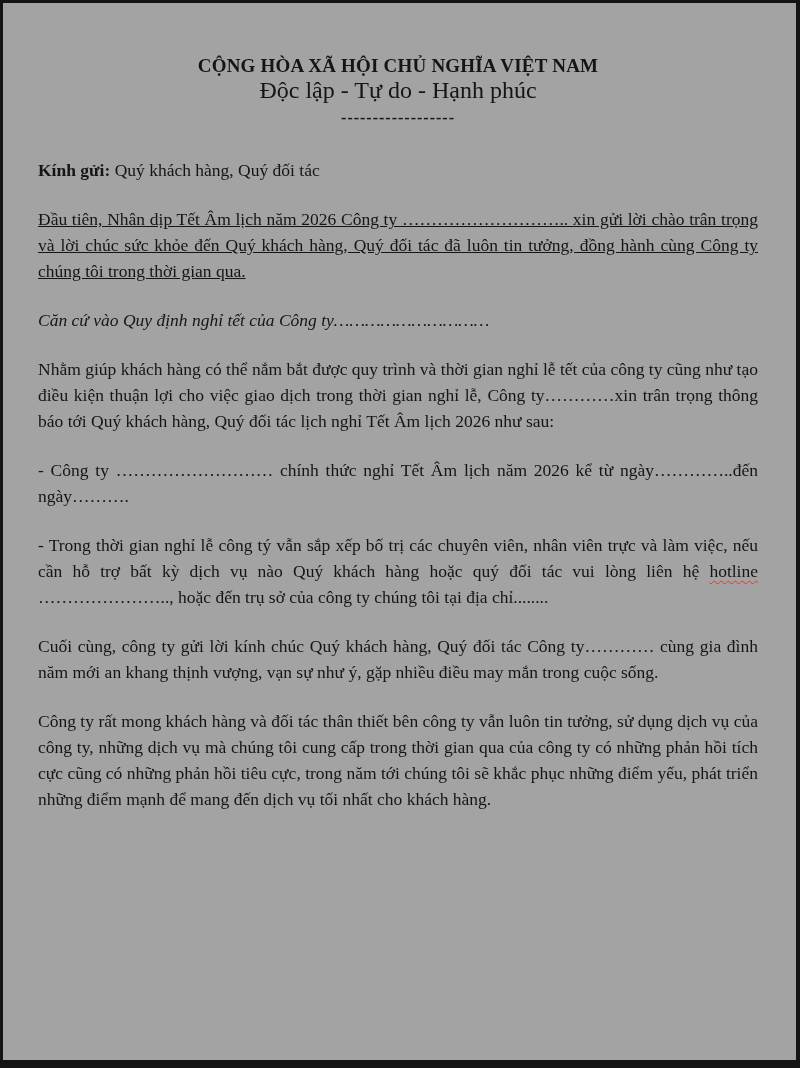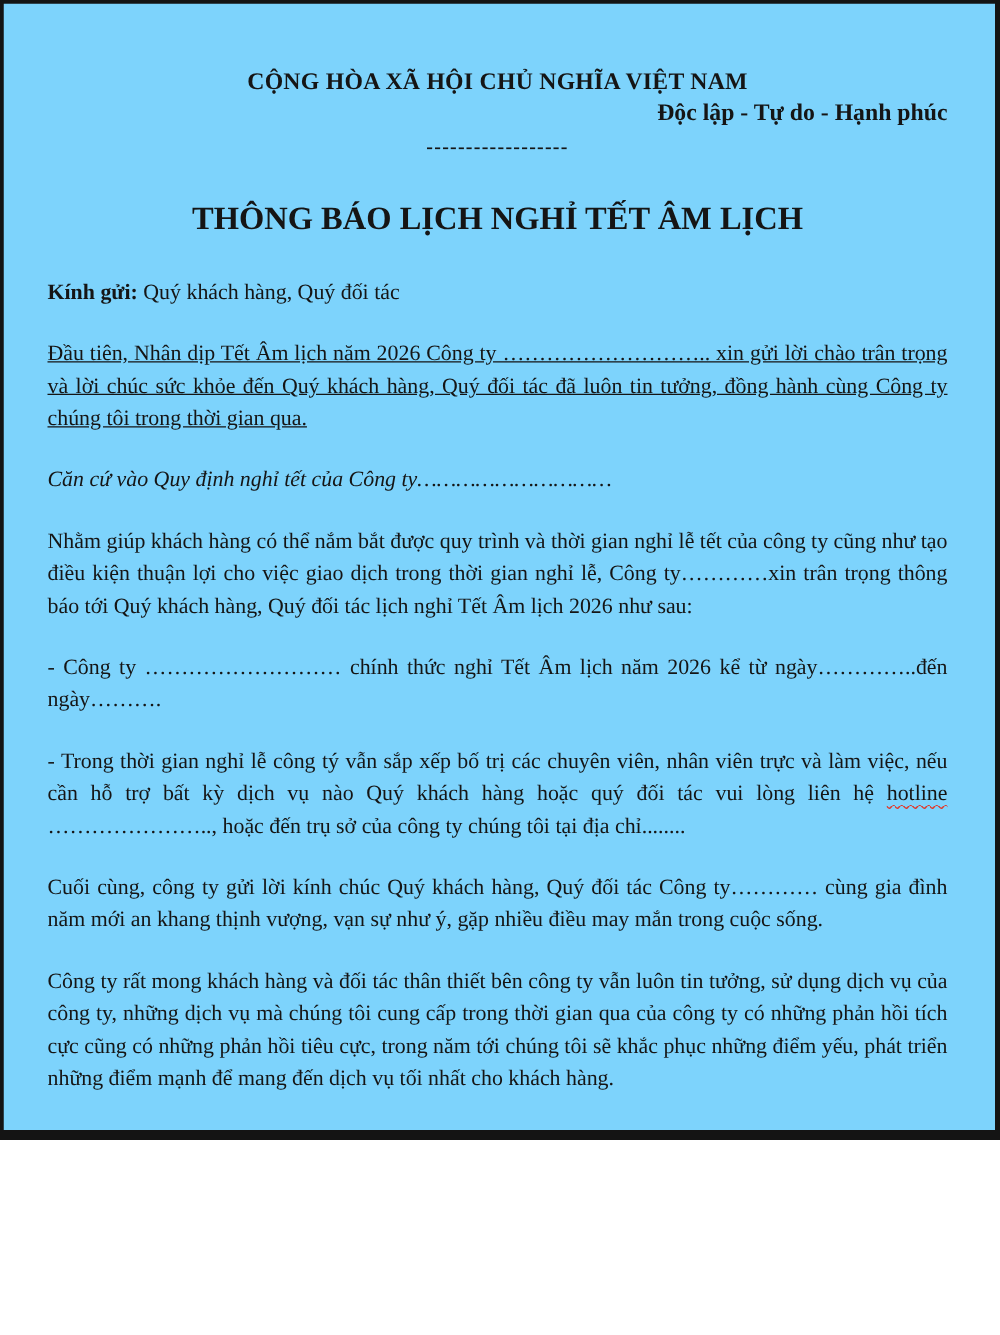--- a/index.html
+++ b/index.html
@@ -2,46 +2,45 @@
 <html><head>
 <meta charset="utf-8">
 <style>
   html, body {
     margin: 0;
     padding: 0;
     background: #ffffff;
   }
   .page {
     width: 800px;
-    height: 912px;
+    height: 1068px;
     box-sizing: border-box;
-    background: #7dd3fc;
+    background: #a3a3a3;
     border-top: 3px solid #141414;
     border-left: 3px solid #141414;
     border-right: 4px solid #141414;
     border-bottom: 8px solid #141414;
     padding: 50px 38px 0 35px;
     font-family: "Liberation Serif", "DejaVu Serif", serif;
     color: #151515;
     overflow: hidden;
   }
   .doc-header {
     text-align: center;
   }
   .national-title {
     font-size: 19px;
     line-height: 25px;
     font-weight: bold;
     letter-spacing: 0.2px;
   }
   .motto {
-    font-size: 19px;
+    font-size: 24px;
     line-height: 25px;
-    font-weight: bold;
-    text-align: right;
+    font-weight: normal;
   }
   .separator {
     font-size: 16px;
     line-height: 20px;
     font-weight: bold;
     letter-spacing: 1px;
     margin-top: 5px;
   }
   .doc-title {
     text-align: center;
@@ -83,21 +82,20 @@
 <body>
 
 <div class="page">
 
   <div class="doc-header">
     <div class="national-title">CỘNG HÒA XÃ HỘI CHỦ NGHĨA VIỆT NAM</div>
     <div class="motto">Độc lập - Tự do - Hạnh phúc</div>
     <div class="separator">------------------</div>
   </div>
 
-  <div class="doc-title">THÔNG BÁO LỊCH NGHỈ TẾT ÂM LỊCH</div>
 
   <div class="salutation">
     <span class="bold">Kính gửi:</span><span> Quý khách hàng, Quý đối tác</span>
   </div>
 
   <p class="body-par first">Đầu tiên, Nhân dịp Tết Âm lịch năm 2026 Công ty ……………………….. xin gửi lời chào trân trọng và lời chúc sức khỏe đến Quý khách hàng, Quý đối tác đã luôn tin tưởng, đồng hành cùng Công ty chúng tôi trong thời gian qua.</p>
 
   <p class="legal">Căn cứ vào Quy định nghỉ tết của Công ty…………………………</p>
 
   <p class="body-par">Nhằm giúp khách hàng có thể nắm bắt được quy trình và thời gian nghỉ lễ tết của công ty cũng như tạo điều kiện thuận lợi cho việc giao dịch trong thời gian nghỉ lễ, Công ty…………xin trân trọng thông báo tới Quý khách hàng, Quý đối tác lịch nghỉ Tết Âm lịch 2026 như sau:</p>

